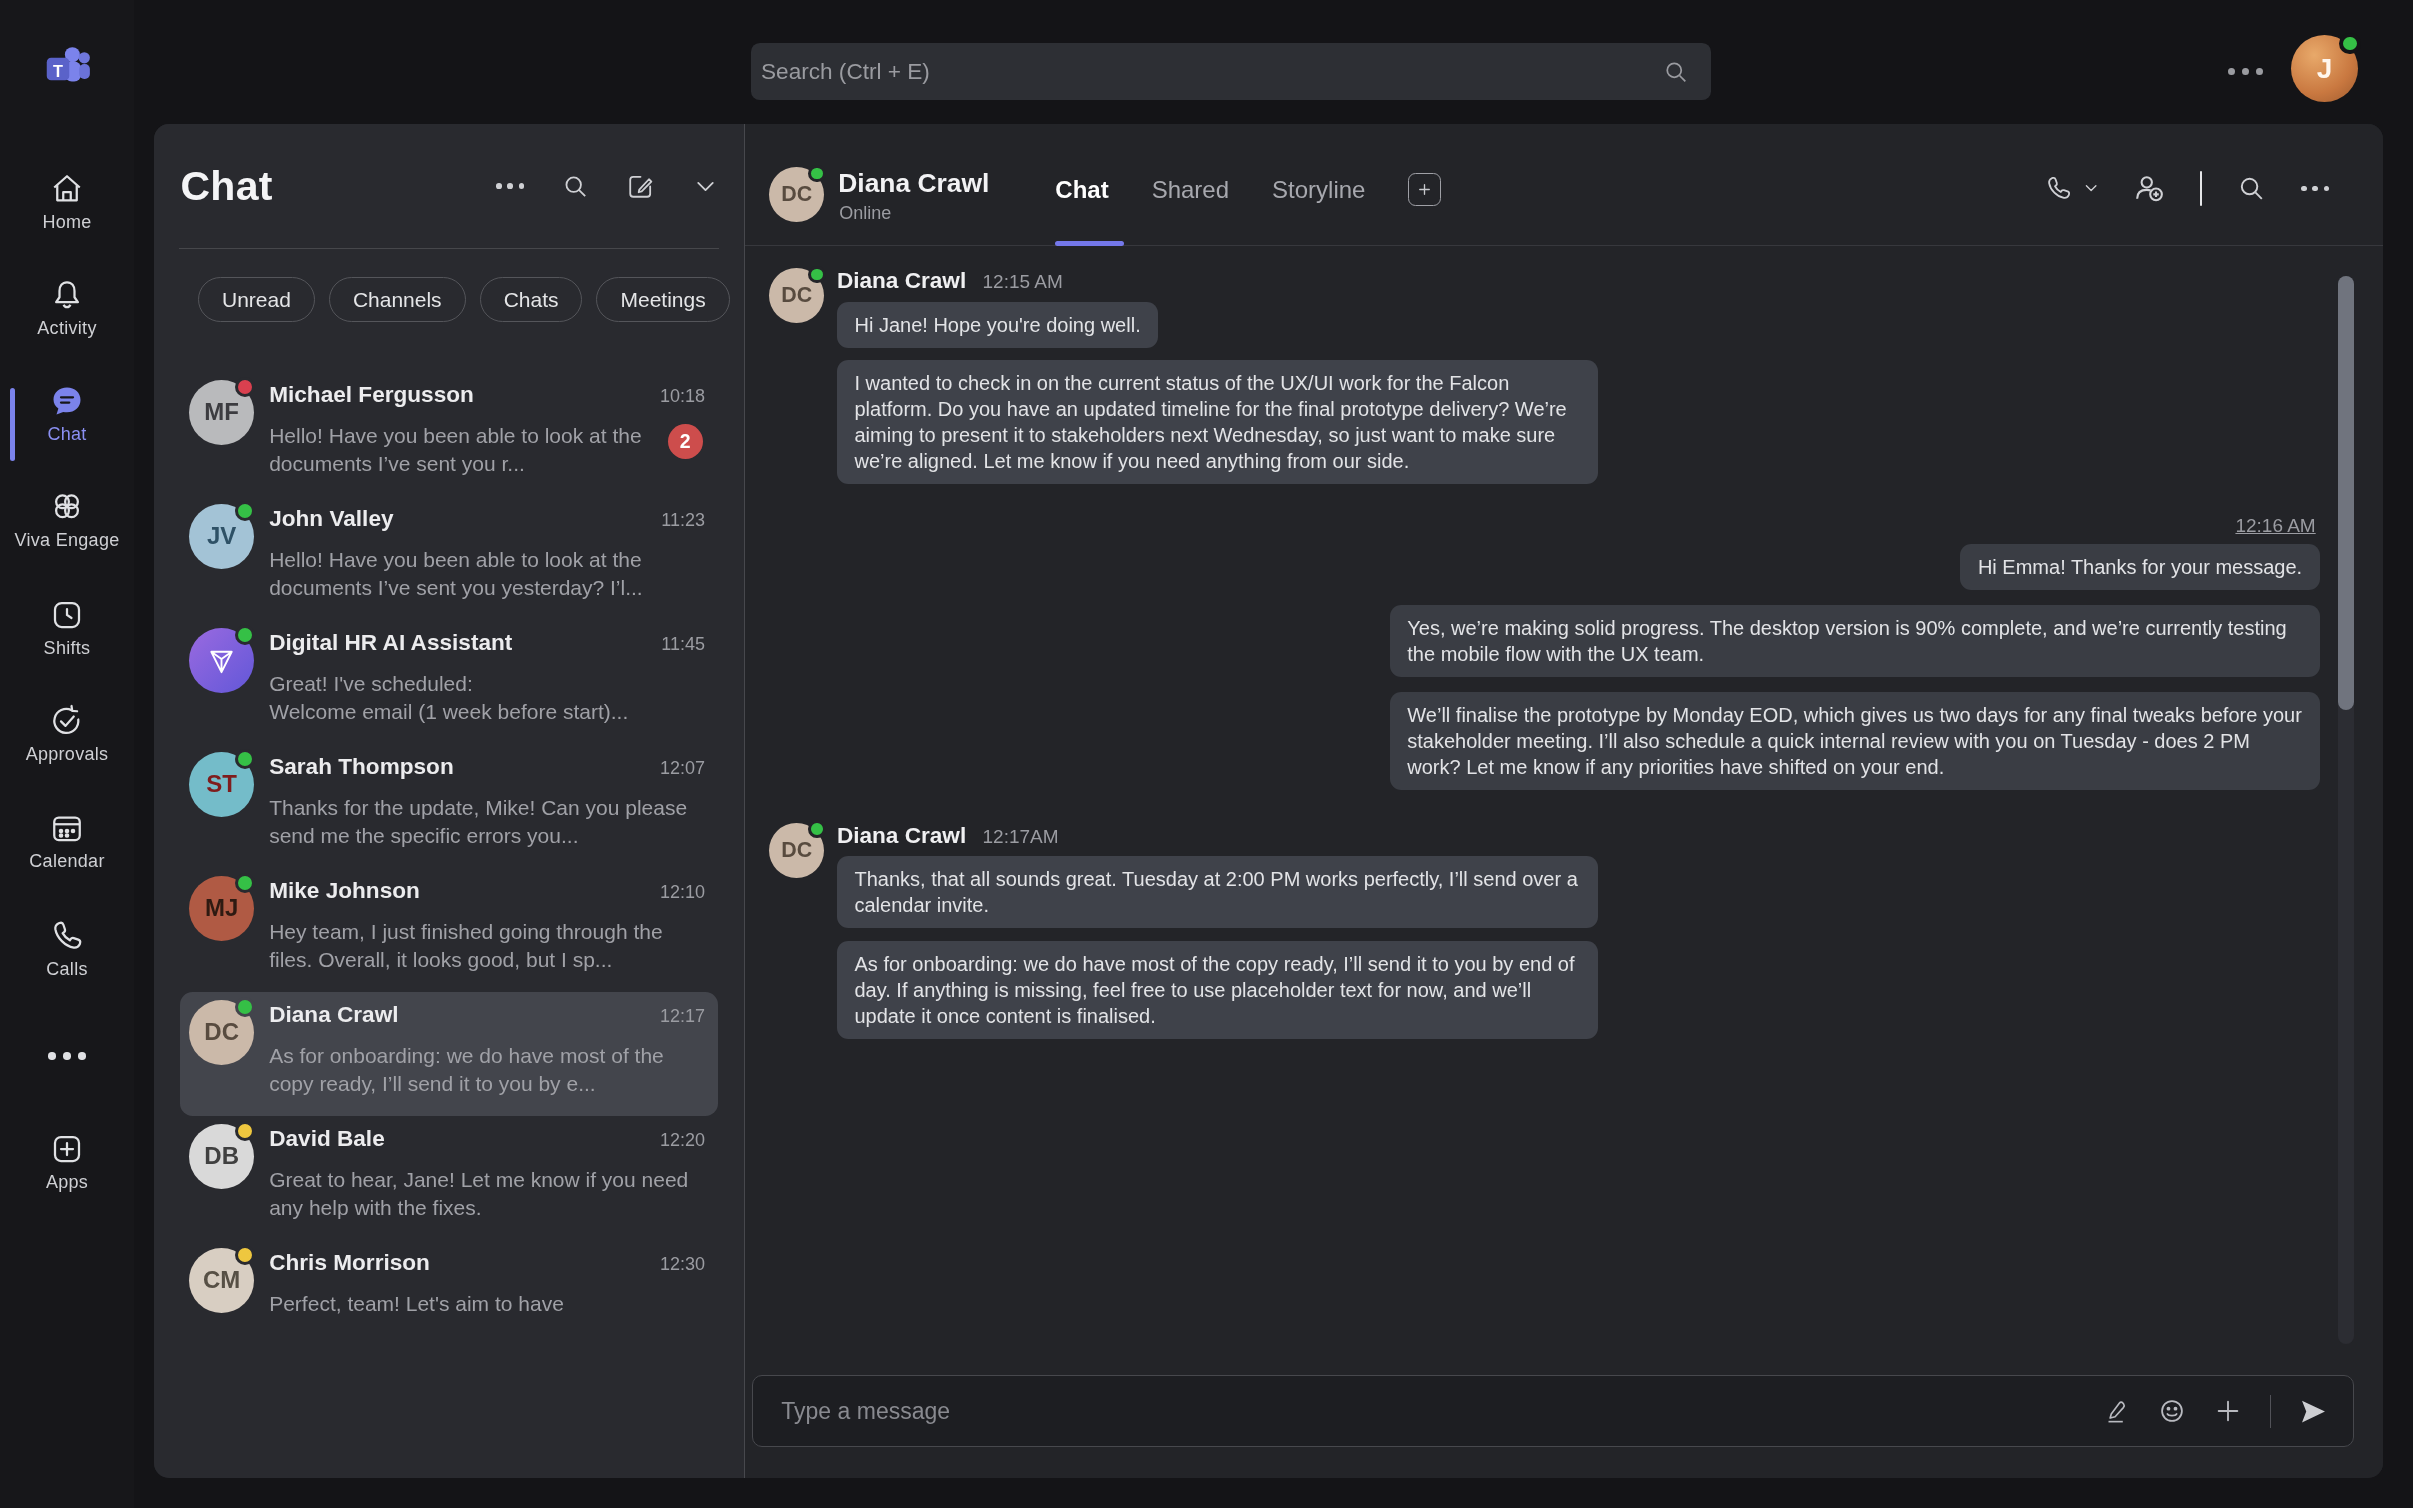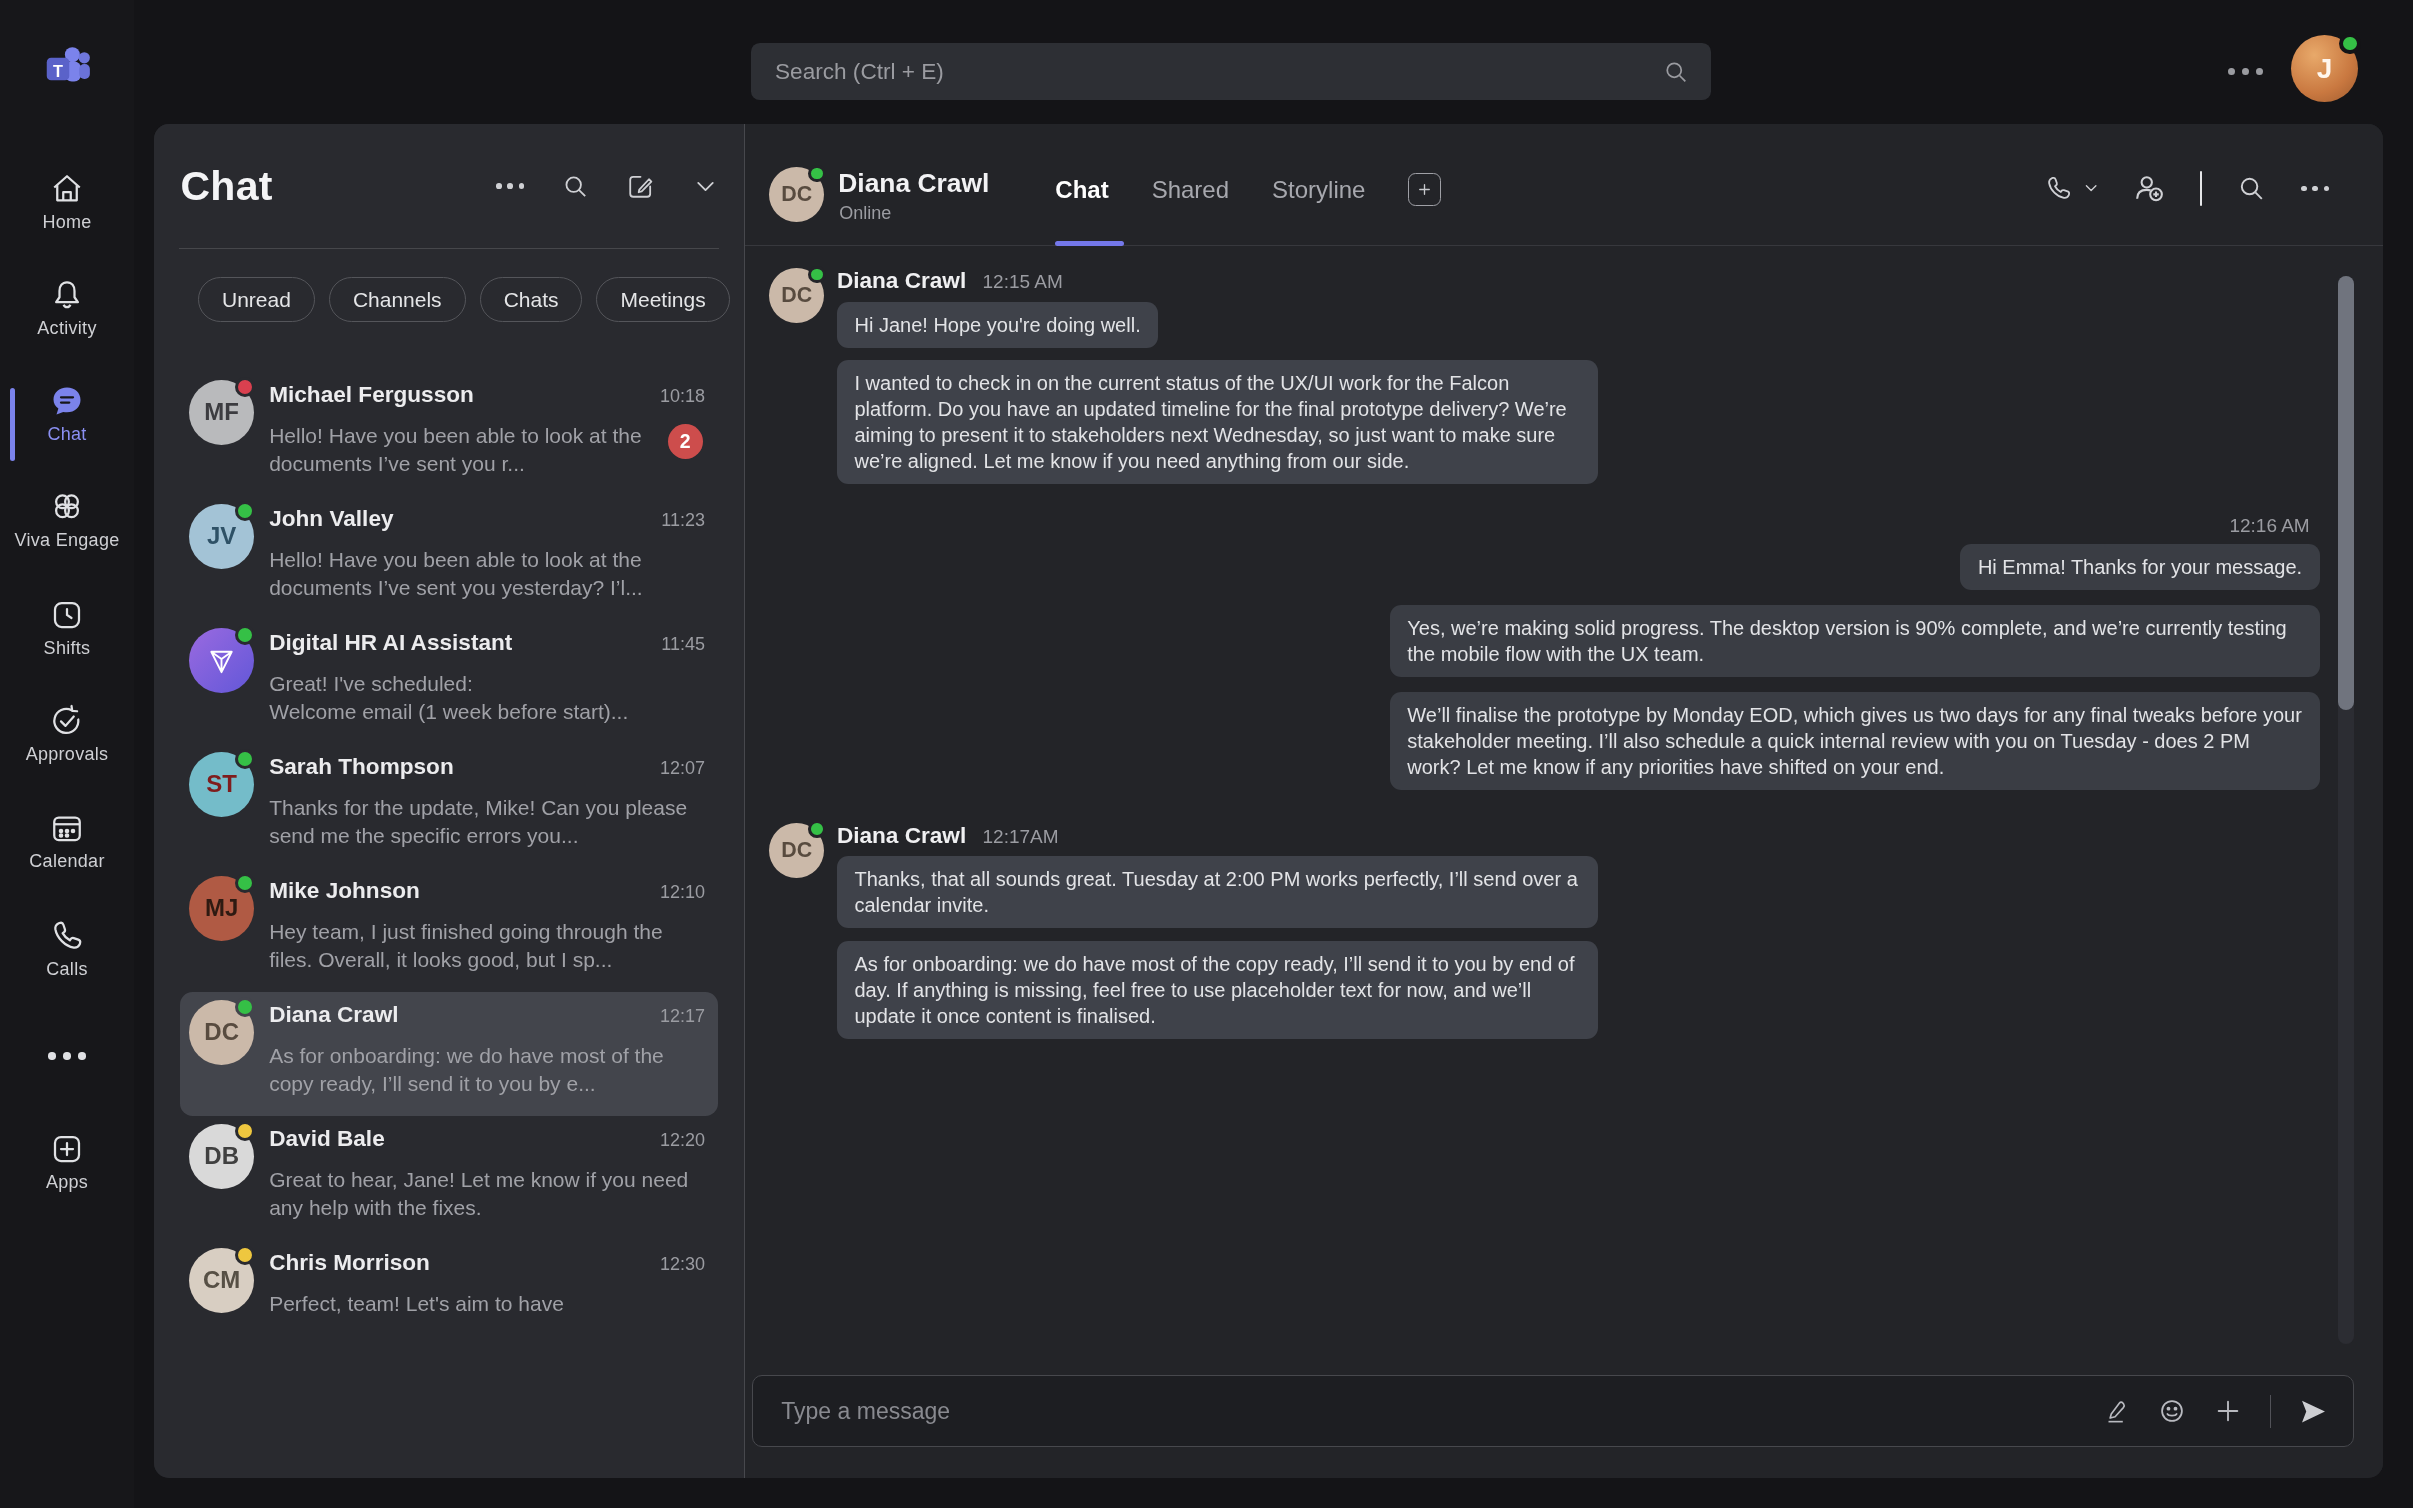--- a/index.html
+++ b/index.html
@@ -20,21 +20,21 @@
   .rail-dots i { width:7.5px; height:7.5px; border-radius:50%; background:#e0e1e4; }
 
   
   .topbar { position:absolute; left:134px; top:0; right:0; height:123px; }
   .nav-arrow { position:absolute; top:55px; width:30px; height:30px; color:#c9cacd; cursor:pointer; }
   .nav-back { left:613px; color:#8f9094; }
   .nav-fwd { left:682px; }
   .searchbox { position:absolute; left:617px; top:43px; width:960px; height:57px;
     background:#2d2f34; border-radius:8.8px; display:flex; align-items:center; }
   .searchbox input { flex:1; background:transparent; border:none; outline:none;
-    padding-left:24px; font-size:22.6px; color:#d946ef; font-family:inherit; }
+    padding-left:10px; font-size:22.6px; color:#d946ef; font-family:inherit; }
   .searchbox input::placeholder { color:#9a9ba0; }
   .searchbox .sic { width:28px; height:28px; color:#9a9ba0; margin-right:21.4px; flex:none; }
   .top-dots { position:absolute; left:2094px; top:54px; width:35px; height:35px;
     display:flex; gap:7.5px; align-items:center; justify-content:center; cursor:pointer; }
   .top-dots i { width:7px; height:7px; border-radius:50%; background:#9a9ba0; }
   .profile { position:absolute; left:2157px; top:35px; width:67px; height:67px; border-radius:50%;
     background:radial-gradient(circle at 35% 30%, #e8a96a, #c97840 60%, #9c5a2e);
     display:flex; align-items:center; justify-content:center; font-size:28px; font-weight:bold;
     color:#fff7ee; cursor:pointer; }
   .presence { position:absolute; border-radius:50%; }
@@ -116,21 +116,21 @@
     font-size:21.4px; font-weight:bold; }
   .msg-avatar .presence { right:-1.3px; top:-2.5px; width:17.6px; height:17.6px; background:#35c046;
     border:3.1px solid #232428; }
   .msg-col { display:flex; flex-direction:column; align-items:flex-start; }
   .msg-head { display:flex; align-items:baseline; gap:16.3px; margin-bottom:7.5px; }
   .msg-name { font-size:22.6px; font-weight:bold; color:#f0f0f2; }
   .msg-time { font-size:19px; color:#9b9ca2; }
   .bubble { background:#3f424a; border-radius:11.3px; padding:10px 17.6px; font-size:20px;
     line-height:1.3; color:#e2e3e6; margin-bottom:12.6px; max-width:761px; }
   .out-group { display:flex; flex-direction:column; align-items:flex-end; margin-bottom:17.6px; }
-  .out-group .msg-time { margin-bottom:7.5px; margin-right:10px; }
+  .out-group .msg-time { margin-bottom:7.5px; margin-right:4px;text-decoration:underline; }
   .out-group .bubble { background:#3a3d44; max-width:930px; margin-bottom:15px; }
 
   
   .scroll-track { position:absolute; right:29px; top:152px; width:16.3px; height:1068px;
     border-radius:8.2px; background:#2c2d33; }
   .scroll-thumb { position:absolute; right:29px; top:152px; width:16.3px; height:434px;
     border-radius:8.2px; background:#70747e; cursor:grab; }
 
   
   .composer { position:absolute; left:7px; right:29px; top:1251px; height:72px;

